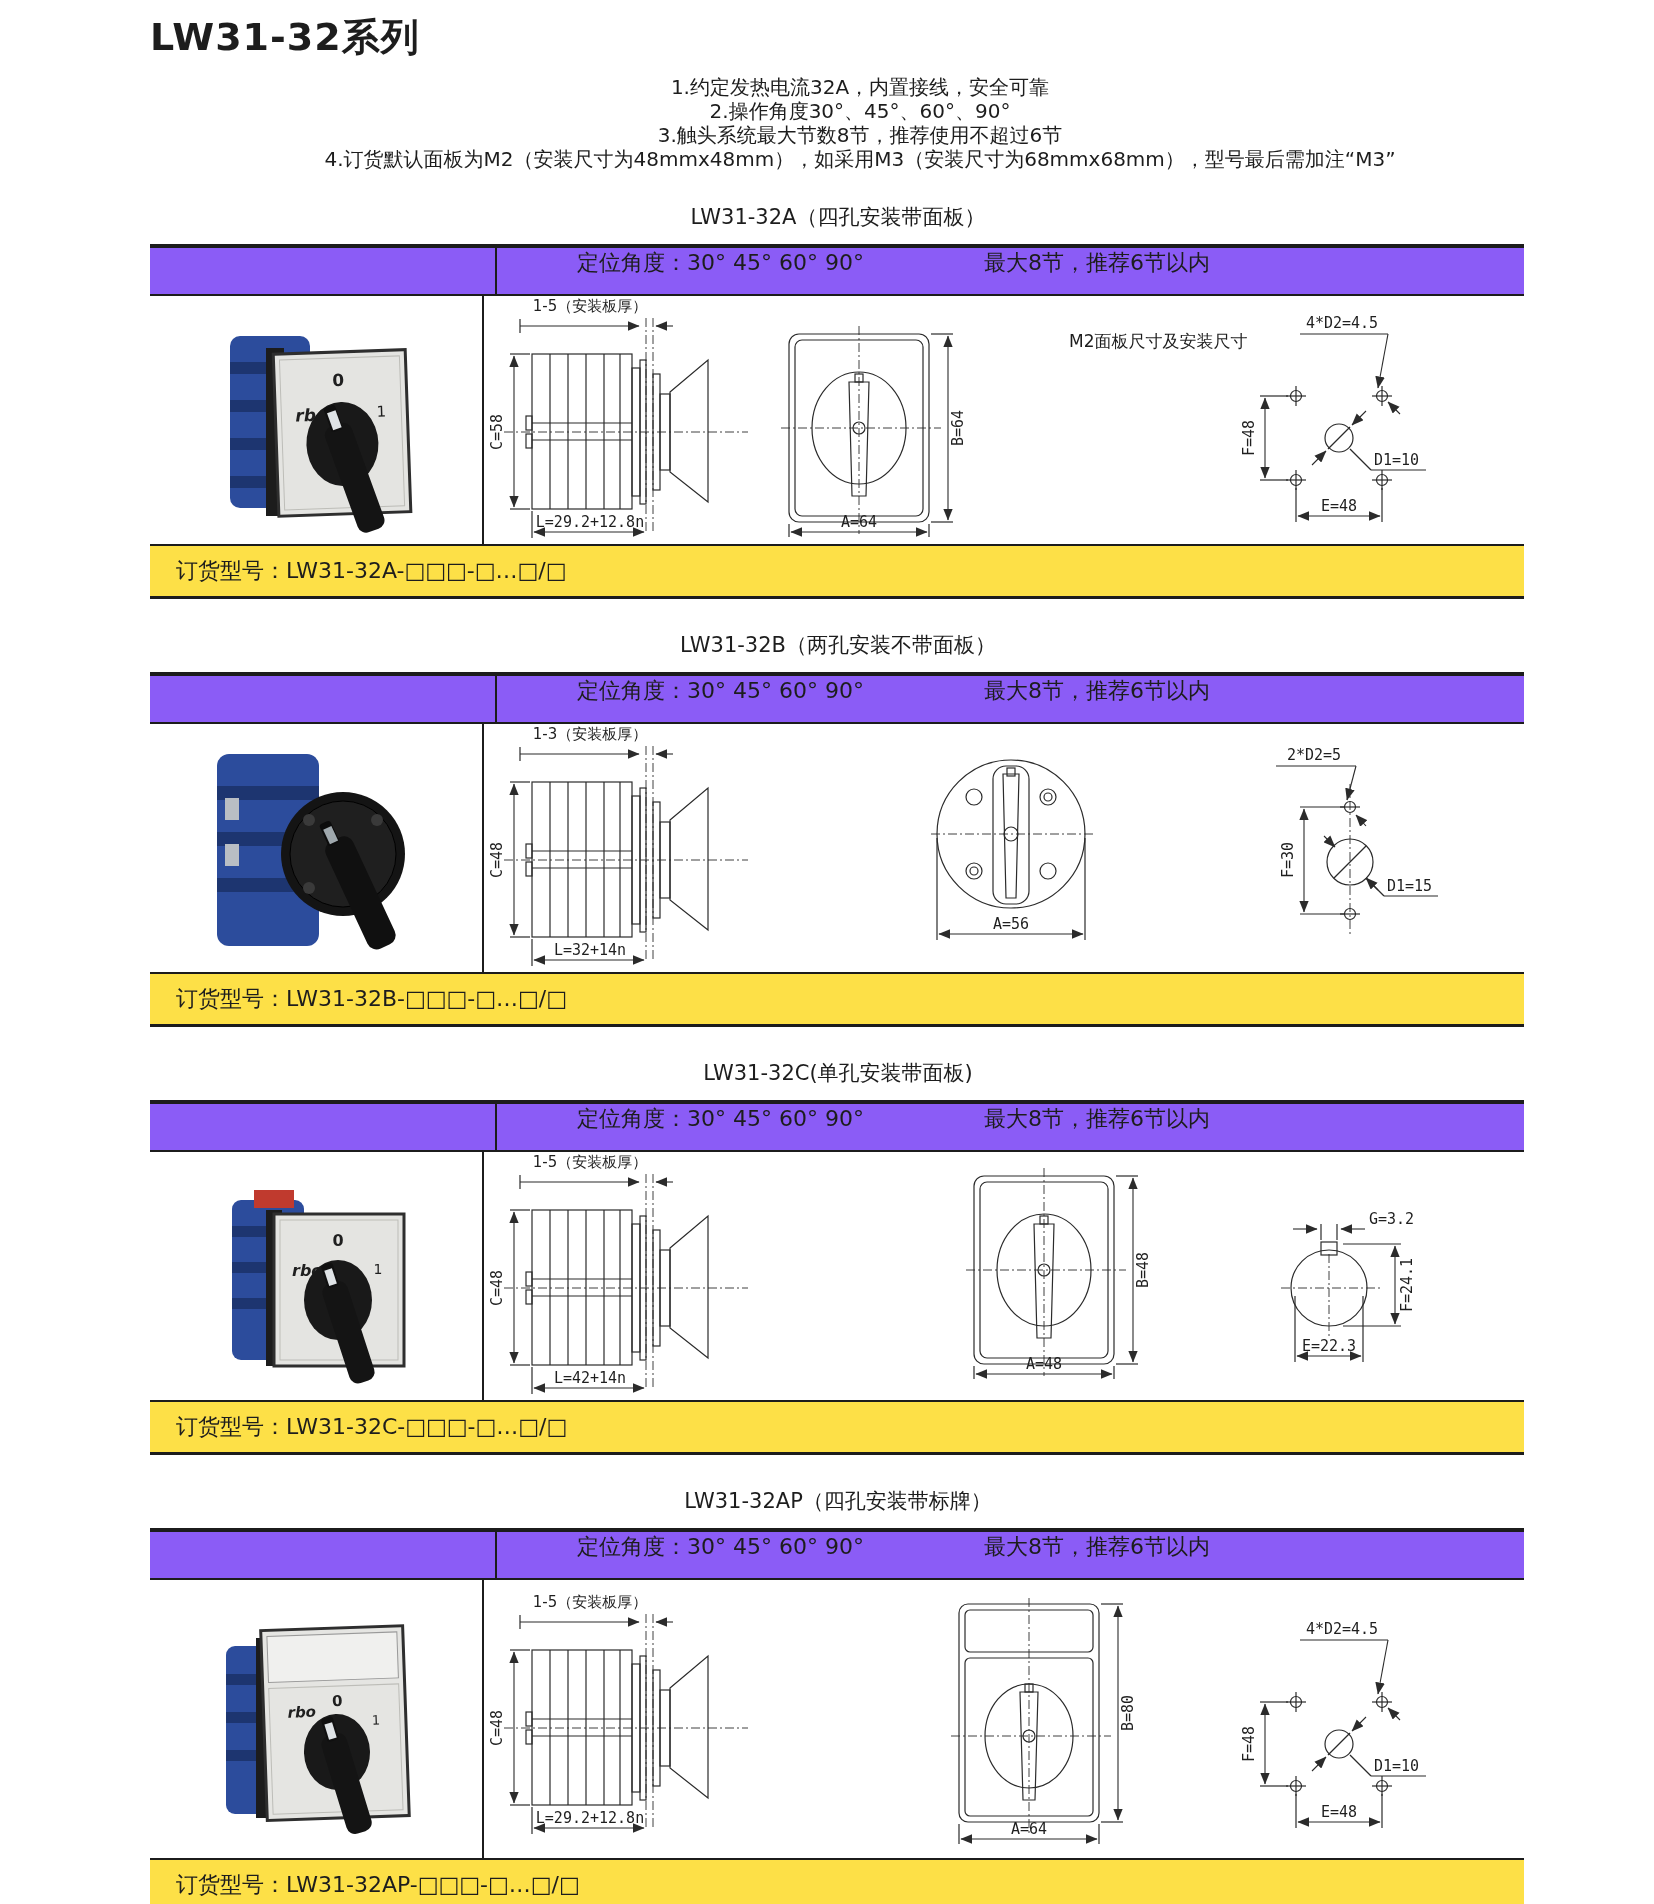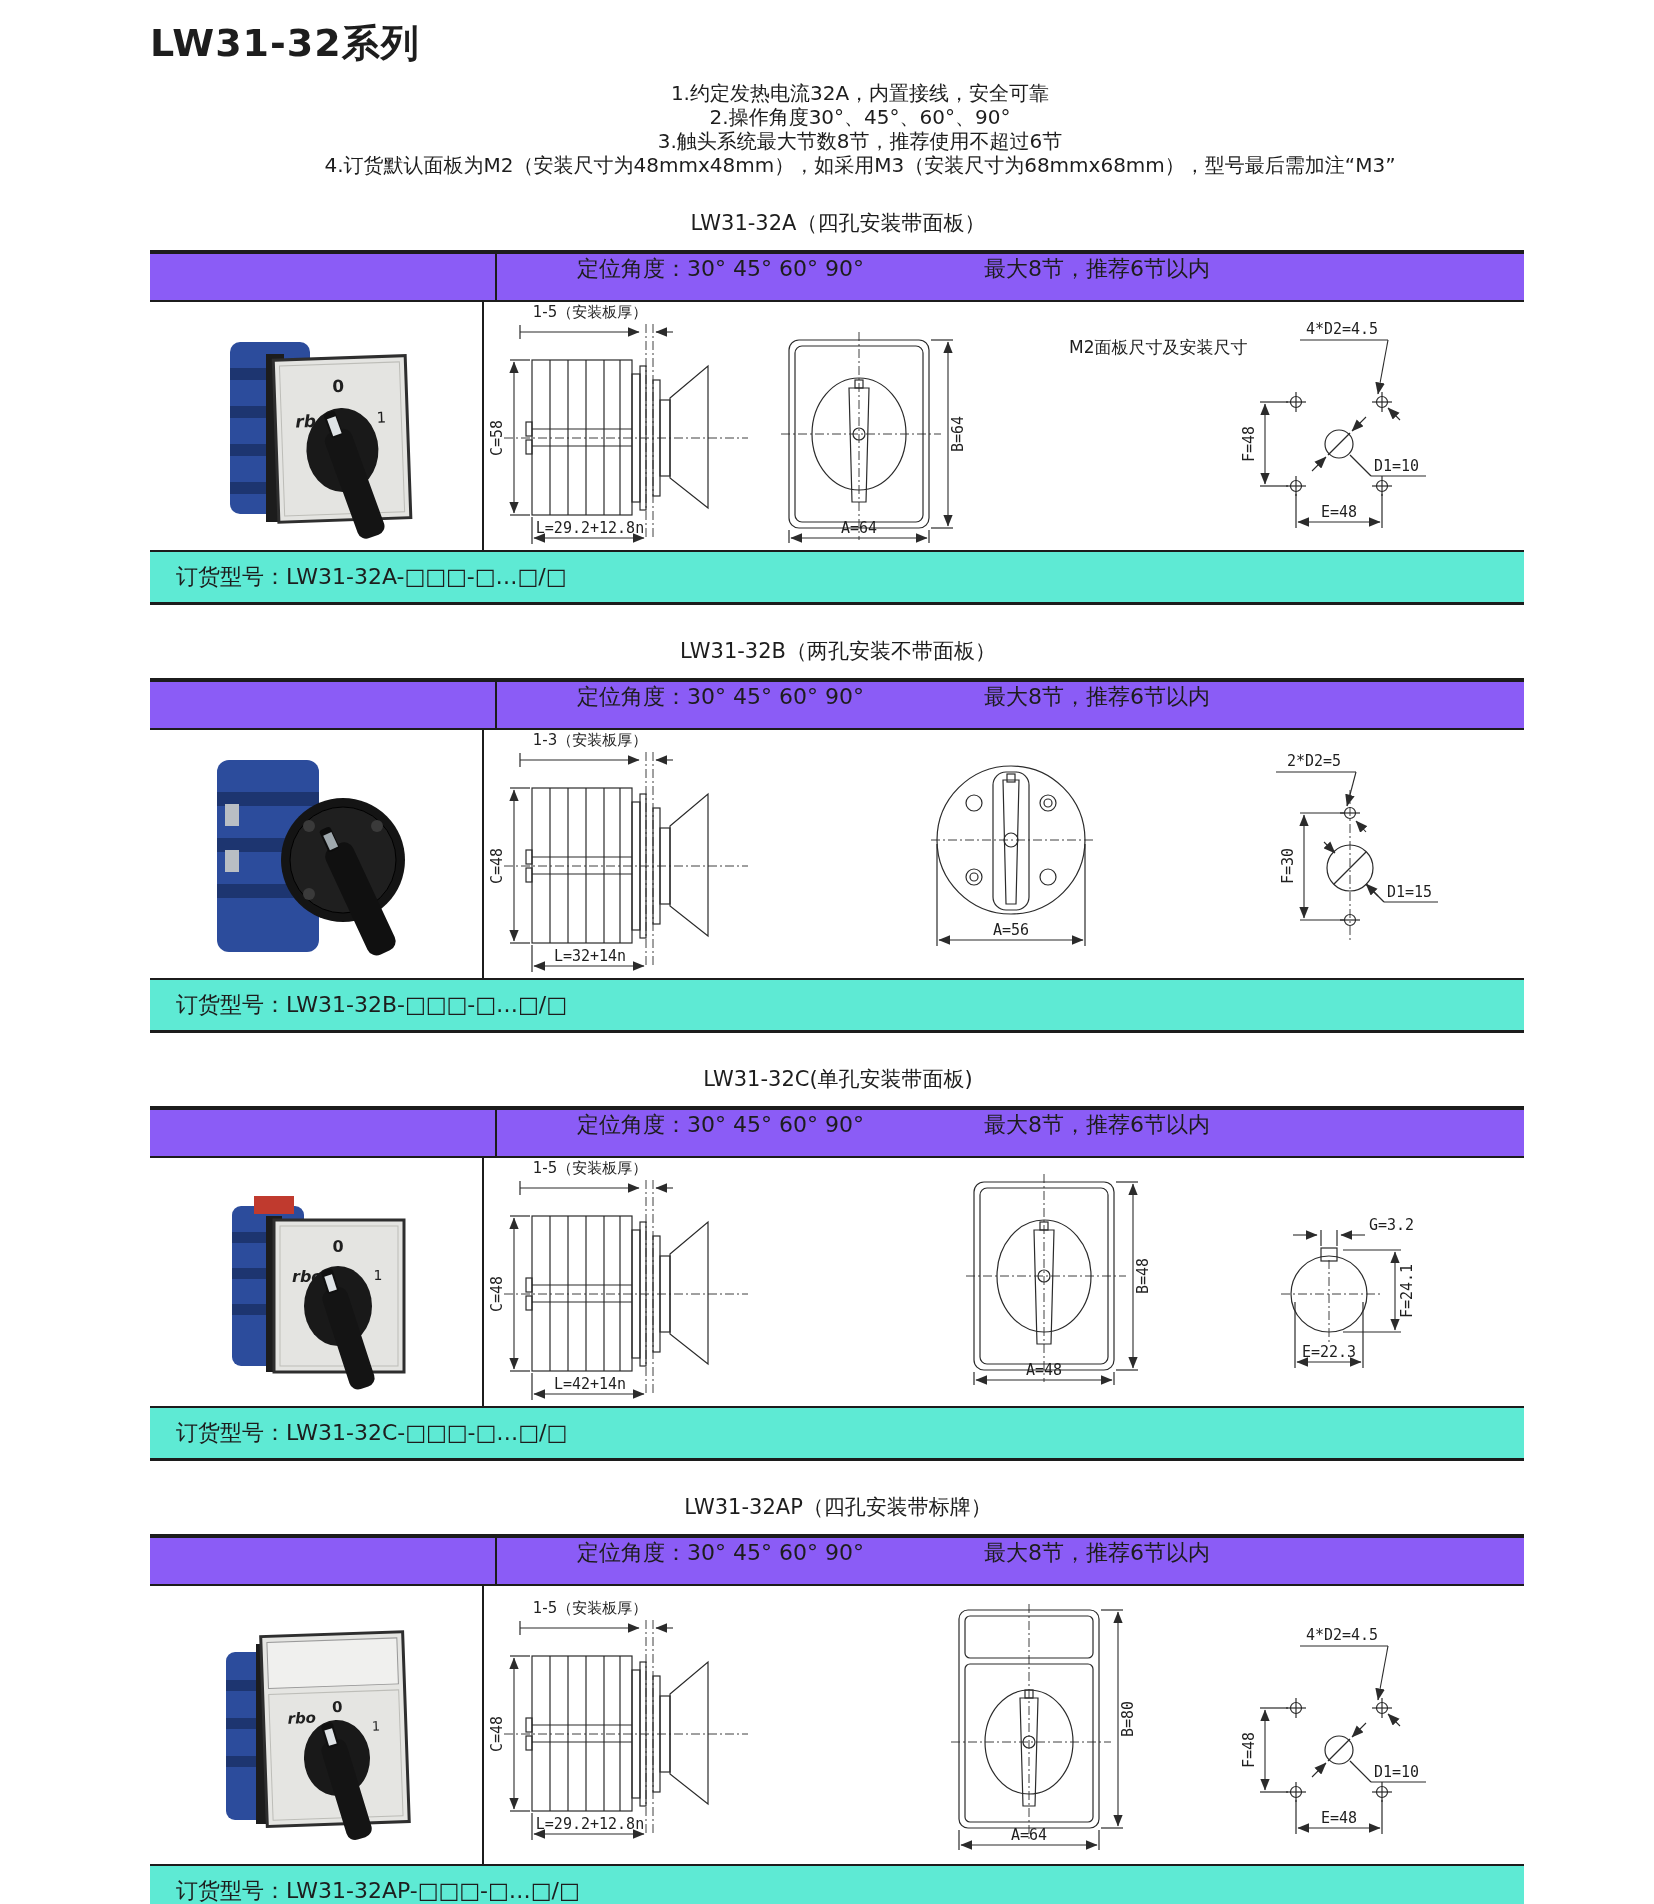--- a/index.html
+++ b/index.html
@@ -1,35 +1,35 @@
 <!DOCTYPE html>
 <html><head>
 <meta charset="utf-8">
 <style>
   html,body{margin:0;padding:0;background:#ffffff;}
   body{width:1654px;height:1904px;overflow:hidden;position:relative;
        font-family:"DejaVu Sans",sans-serif;color:#1d1d1d;}
   .content{position:absolute;left:150px;top:8px;width:1374px;}
-  .page-title{font-size:38px;font-weight:700;letter-spacing:1px;margin:10px 0 12px 0;}
+  .page-title{font-size:38px;font-weight:700;letter-spacing:1px;margin:4px 0 12px 0;}
   .features{list-style:none;margin:0 0 0 46px;padding:0;font-size:20px;line-height:24px;text-align:center;}
   .section{margin-top:32px;}
   .section:first-of-type{margin-top:20px;}
   .sec-label{font-size:21px;margin:0 0 13px 2px;text-align:center;}
   .spec-table{border-top:4px solid #1c1c1c;border-bottom:3px solid #1c1c1c;}
   .row-header{height:46px;background:#8b5cf6;border-bottom:2px solid #1c1c1c;display:flex;align-items:flex-start;padding-left:13px;}
   .hdr-left{width:332px;align-self:stretch;border-right:2px solid #1c1c1c;}
   .hdr-right{flex:1;display:flex;align-items:center;font-size:22px;}
   .hdr-angle{margin-left:80px;}
   .hdr-max{margin-left:120px;}
   .row-content{display:flex;height:248px;background:#fff;}
   .row-content.tall{height:278px;}
   .cell-photo{width:332px;border-right:2px solid #1c1c1c;display:flex;align-items:center;justify-content:center;overflow:hidden;}
   .cell-draw{position:relative;flex:1;overflow:hidden;}
   .abs{position:absolute;}
-  .row-order{height:50px;background:#5eead4;border-top:2px solid #1c1c1c;display:flex;align-items:center;
+  .row-order{height:50px;background:#fde047;border-top:2px solid #1c1c1c;display:flex;align-items:center;
              font-size:22px;padding-left:26px;font-family:"DejaVu Sans","DejaVu Sans Mono",sans-serif;}
   .front-title{font-size:17px;white-space:nowrap;}
   svg text{fill:#1f1f1f;}
   .dtxt{font-family:"DejaVu Sans Mono",monospace;font-size:15px;}
   .ctxt{font-size:15px;font-family:"DejaVu Sans",sans-serif;}
   .ln{stroke:#2b2b2b;stroke-width:1.2;fill:none;}
   .dim{stroke:#2b2b2b;stroke-width:1.1;fill:none;}
   .cl{stroke:#2b2b2b;stroke-width:0.9;fill:none;stroke-dasharray:9 3 2 3;}
 </style>
 </head>

